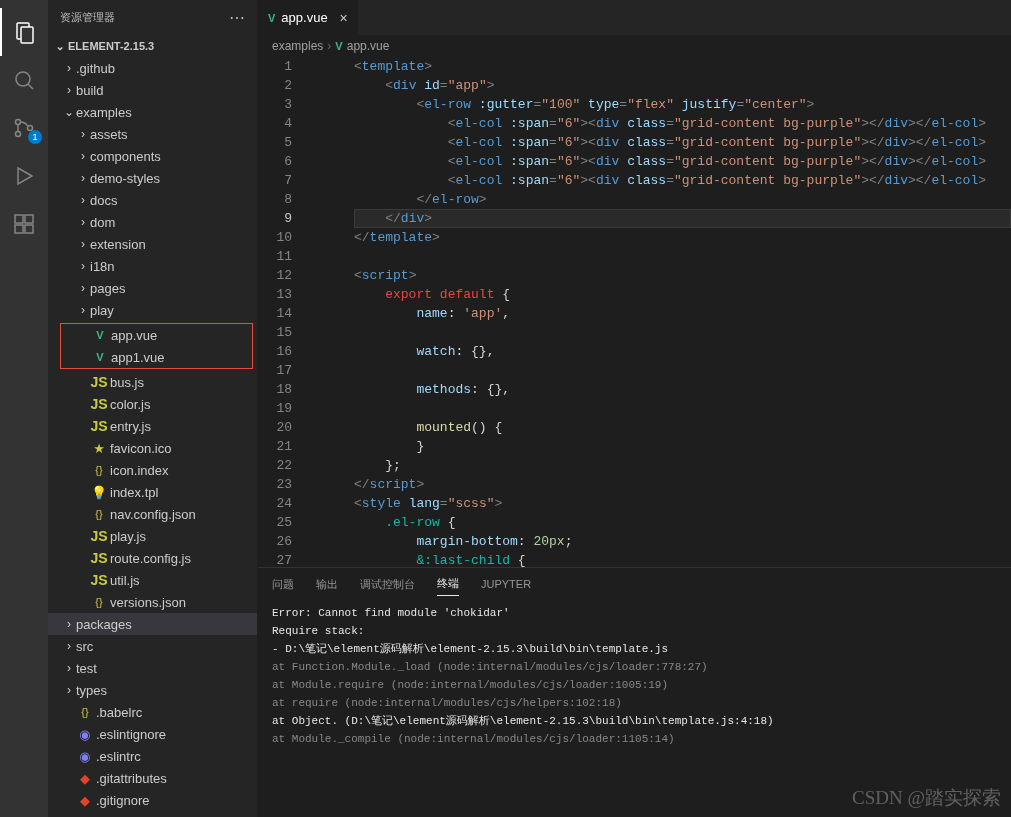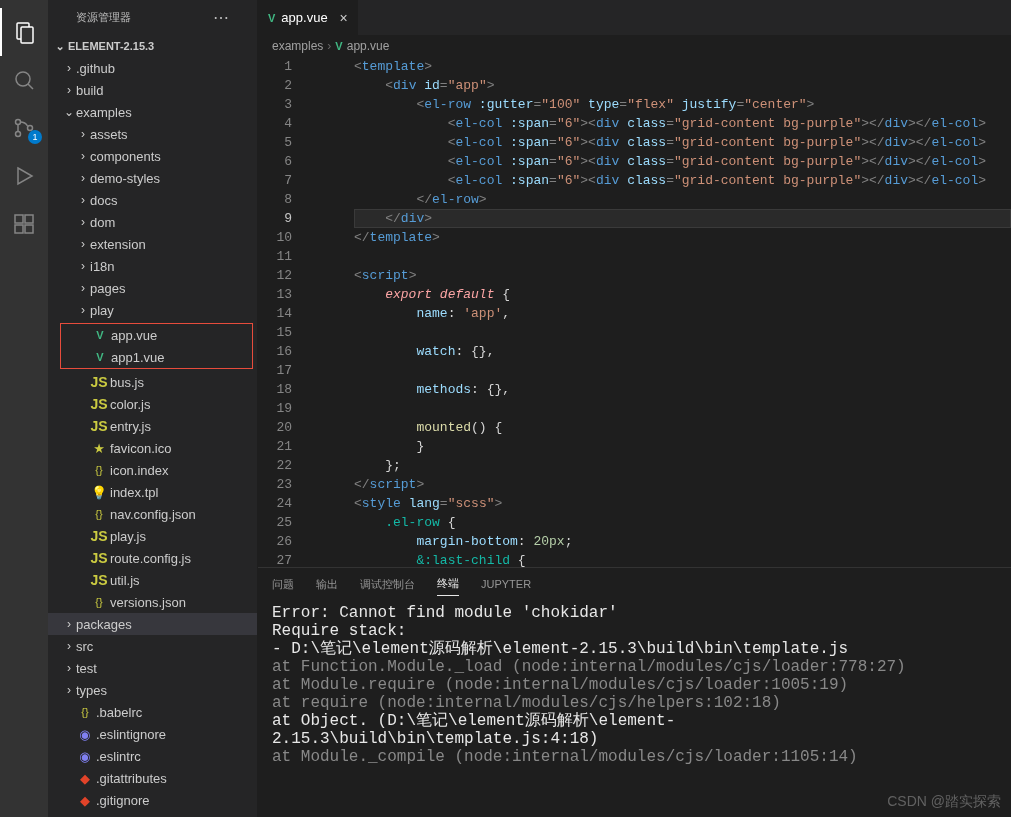--- a/index.html
+++ b/index.html
@@ -55,21 +55,21 @@
   width: 210px;
   background: #252526;
   display: flex;
   flex-direction: column;
   border-right: 1px solid #1e1e1e;
 }
 .sidebar-header {
   height: 35px;
   display: flex;
   align-items: center;
-  padding: 0 28px;
+  padding: 0 12px;
   font-size: 11px;
   color: #bbbbbb;
   justify-content: space-between;
 }
 .sidebar-dots { font-size: 16px; color: #bbb; cursor: pointer; }
 .project-header {
   height: 22px;
   display: flex;
   align-items: center;
   padding-left: 4px;
@@ -169,21 +169,21 @@
   overflow: hidden;
   position: relative;
   margin-left: 48px;
 }
 .code-line { height: 19px; }
 .code-line.current { background: #2a2a2a; box-shadow: inset 0 0 0 1px #3a3a3a; }
 .t-tag { color: #569cd6; }
 .t-attr { color: #9cdcfe; }
 .t-str { color: #ce9178; }
 .t-pun { color: #808080; }
-.t-kw { color: #fca5a5; font-style: italic; }
+.t-kw { color: #ef4444; }
 .t-id { color: #dcdcaa; }
 .t-prop { color: #9cdcfe; }
 .t-num { color: #b5cea8; }
 .t-sel { color: #14b8a6; }
 .t-txt { color: #d4d4d4; }
 .terminal-panel {
   height: 250px;
   background: #1e1e1e;
   border-top: 1px solid #333;
   display: flex;
@@ -197,34 +197,34 @@
   gap: 22px;
   font-size: 11px;
   color: #969696;
 }
 .terminal-tabs .ttab { cursor: pointer; padding: 4px 0; }
 .terminal-tabs .ttab.active { color: #e7e7e7; border-bottom: 1px solid #e7e7e7; }
 .terminal-body {
   flex: 1;
   padding: 4px 14px;
   font-family: Consolas, "Courier New", monospace;
-  font-size: 16px;
+  font-size: 11px;
   line-height: 18px;
   color: #cccccc;
   overflow: hidden;
 }
 .terminal-body .dim { color: #888; }
 .terminal-body .hl { color: #e7e7e7; }
 .watermark {
   position: absolute;
   bottom: 6px;
   right: 10px;
-  font-size: 14px;
+  font-size: 19px;
   color: rgba(220,220,220,0.35);
-  font-family: Liberation Sans, sans-serif;
+  font-family: Liberation Serif, serif;
   pointer-events: none;
 }
 </style>
 </head>
 <body>
 
 <div class="activity-bar">
   <div class="activity-icon active">
     <svg viewBox="0 0 24 24" fill="none" stroke="currentColor" stroke-width="1.5">
         <rect x="4" y="3" width="12" height="16" rx="1"></rect>

